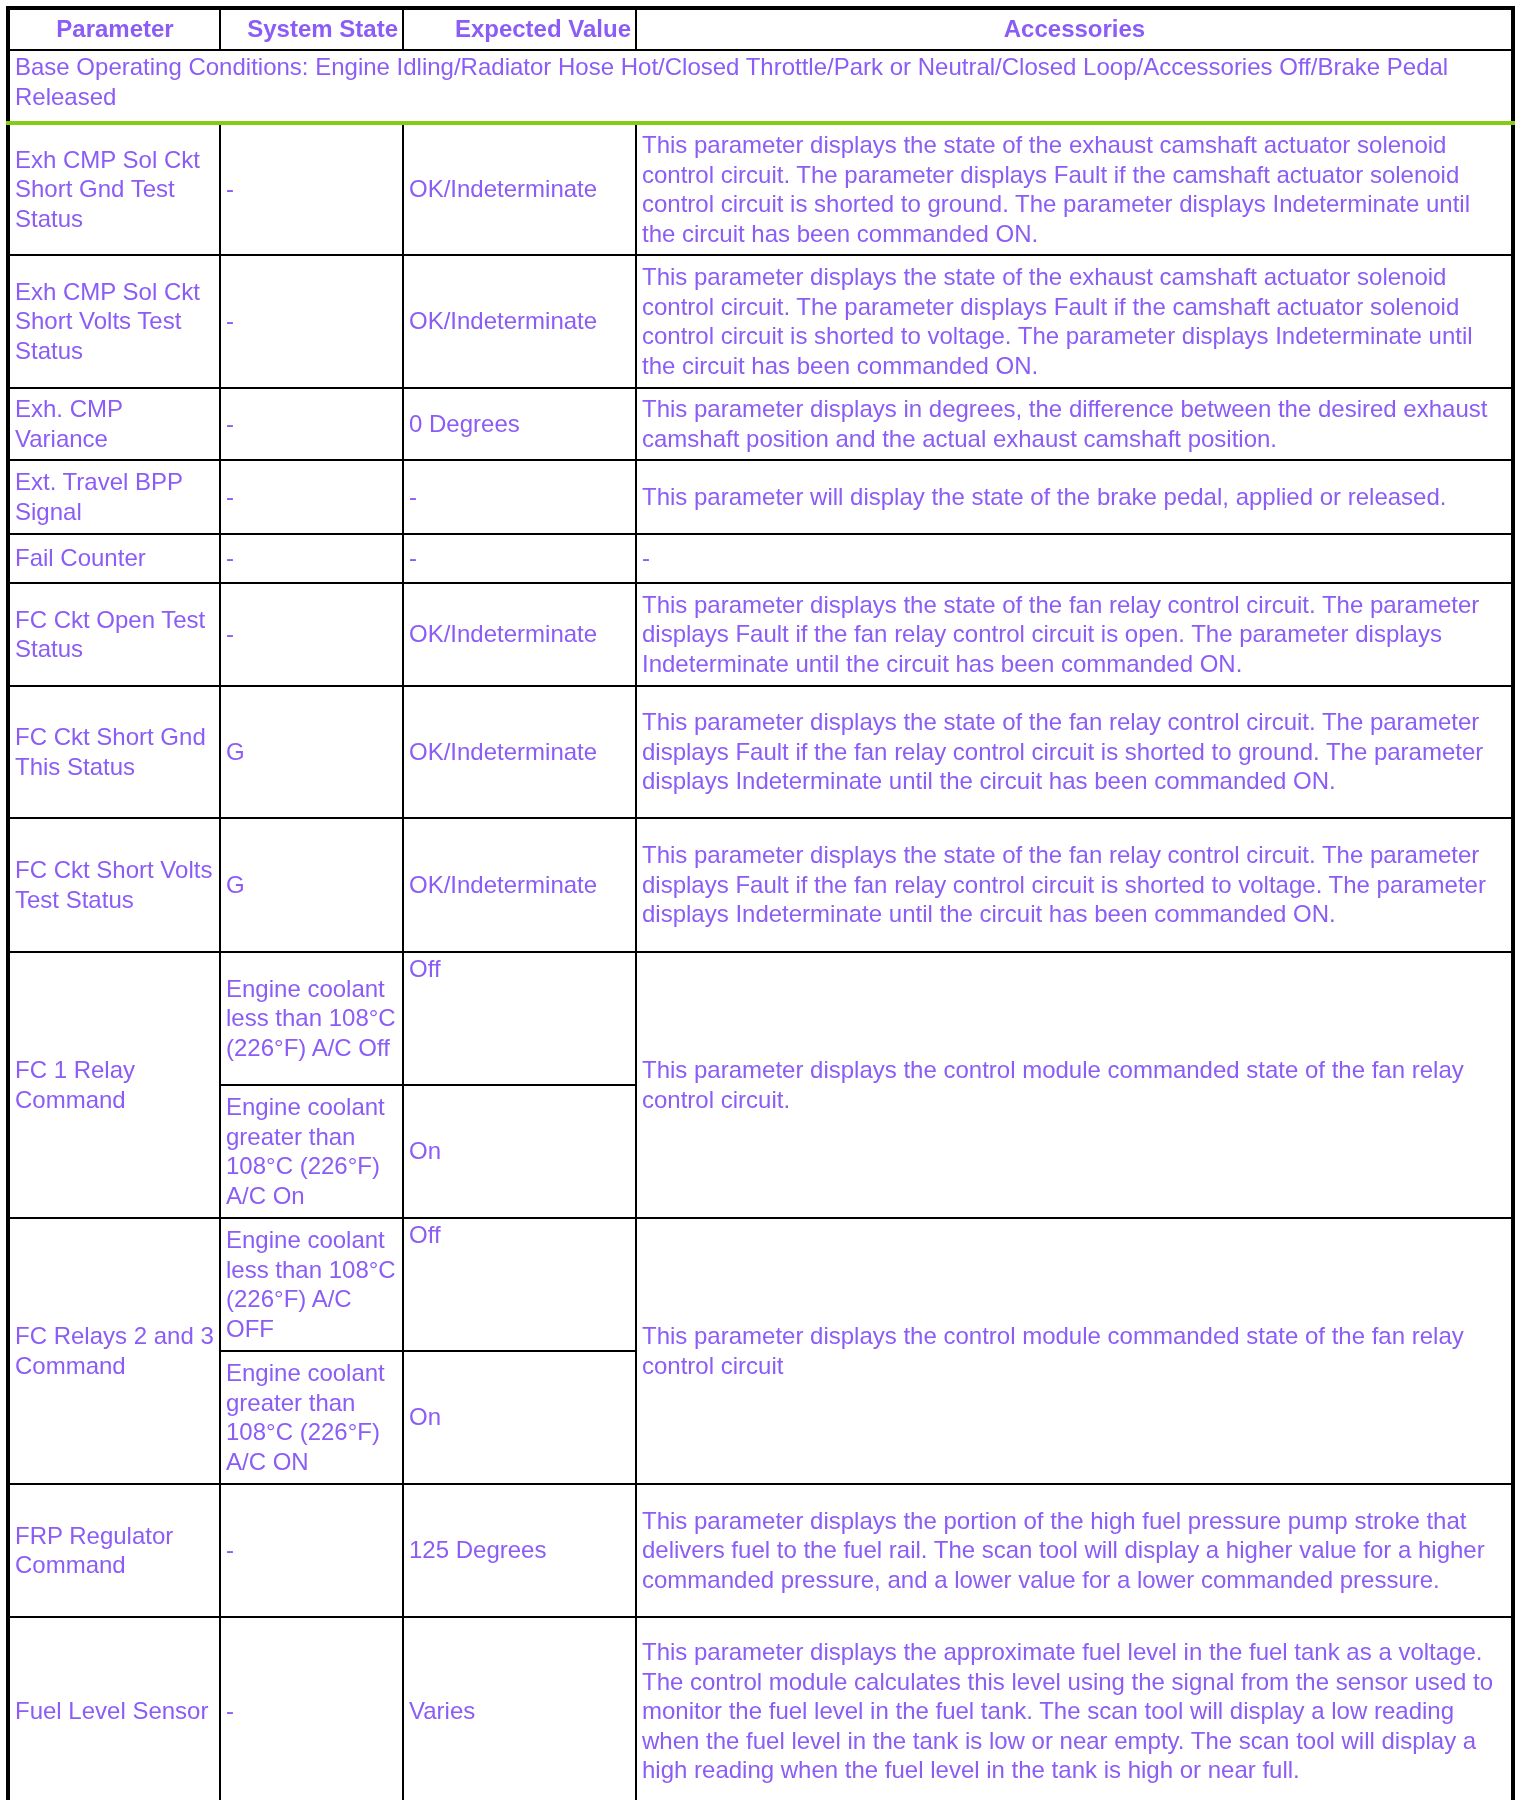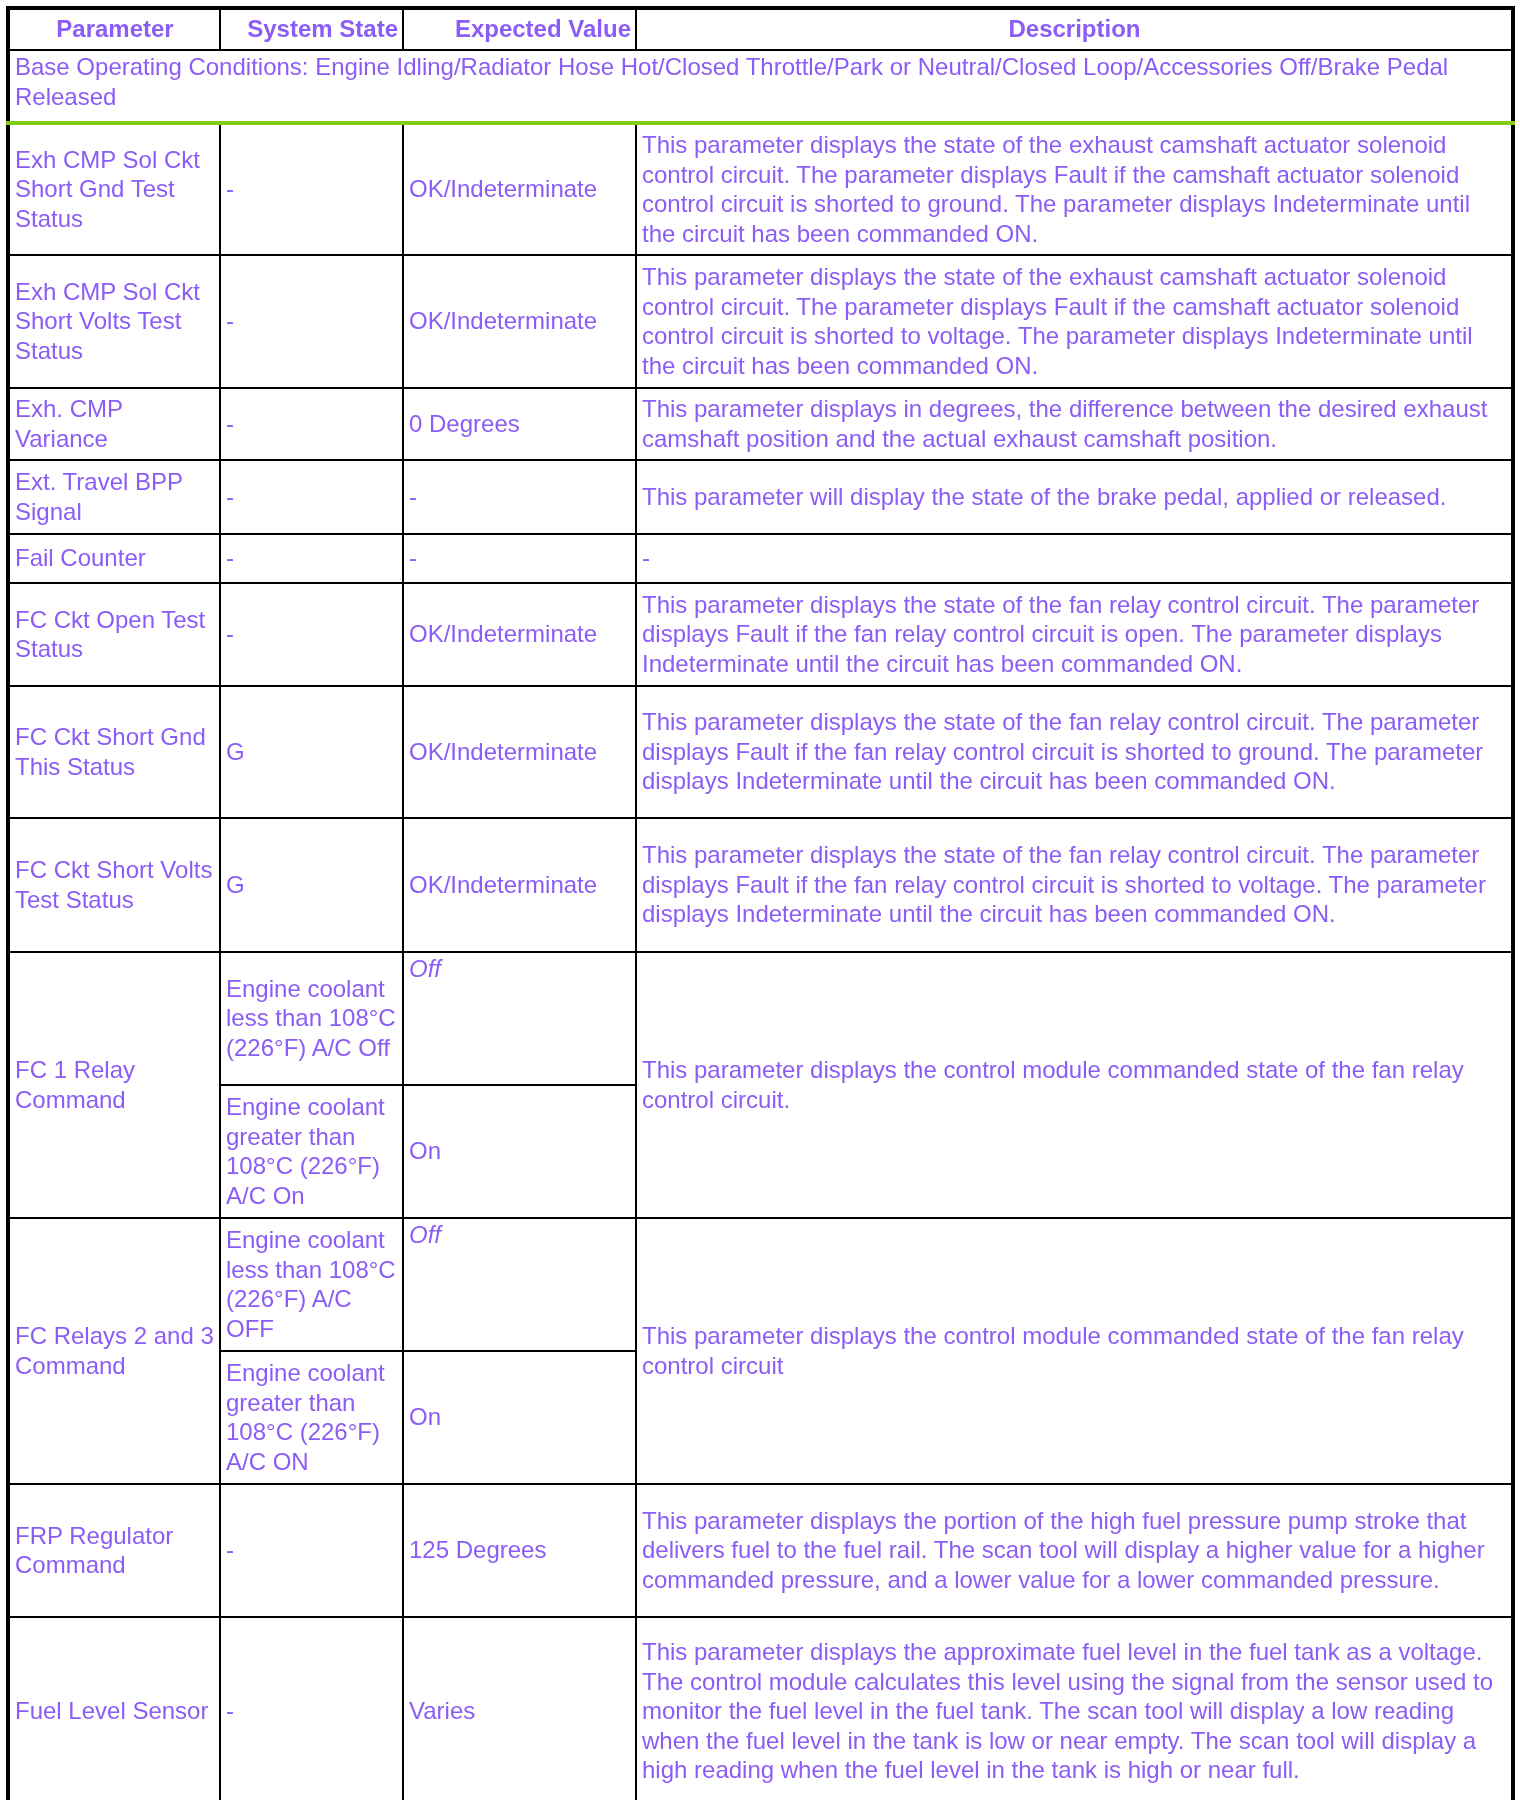--- a/index.html
+++ b/index.html
@@ -19,21 +19,21 @@
     border: 2px solid #000;
     padding: 1px 4px 2px 5px;
     vertical-align: middle;
     text-align: left;
     font-weight: normal;
     word-wrap: break-word;
   }
   th { font-weight: bold; text-align: center; }
   th.left { text-align: right; }
   .cond { font-weight: normal; text-align: left; vertical-align: top; border-bottom: 4px solid #84cc16; }
-  .top { vertical-align: top; font-style: italic; }
+  .top { vertical-align: top; }
   col.c1 { width: 212px; }
   col.c2 { width: 183px; }
   col.c3 { width: 233px; }
   col.c4 { width: 877px; }
 </style>
 </head>
 <body>
 
 <div class="wrap">
 <table>
@@ -41,21 +41,21 @@
         <col class="c1">
         <col class="c2">
         <col class="c3">
         <col class="c4">
       </colgroup>
   <thead>
     <tr style="height:42px">
       <th>Parameter</th>
       <th class="left">System State</th>
       <th class="left">Expected Value</th>
-      <th>Description</th>
+      <th>Accessories</th>
     </tr>
   </thead>
   <tbody>
     <tr style="height:73px">
       <td colspan="4" class="cond">Base Operating Conditions: Engine Idling/Radiator Hose Hot/Closed Throttle/Park or Neutral/Closed Loop/Accessories Off/Brake Pedal Released</td>
     </tr>
 
     <tr style="height:132px">
       <td>Exh CMP Sol Ckt Short Gnd Test Status</td>
       <td>-</td>

